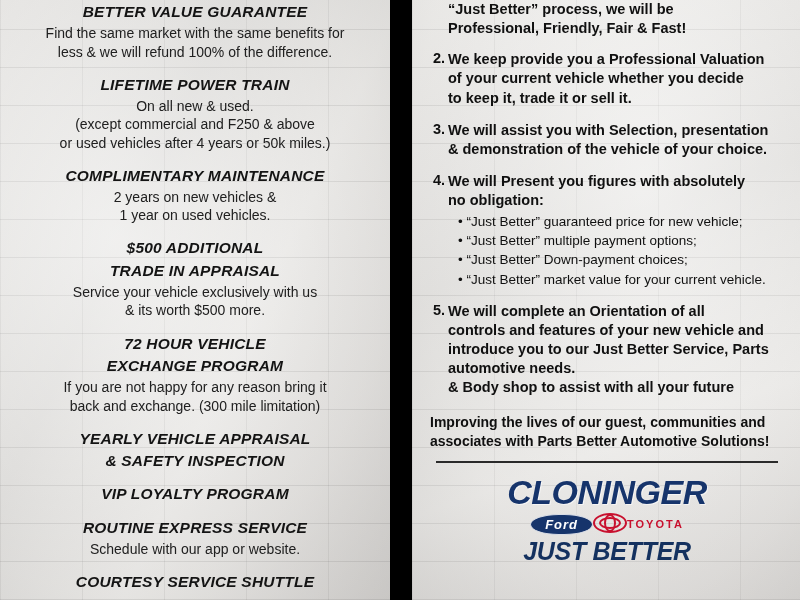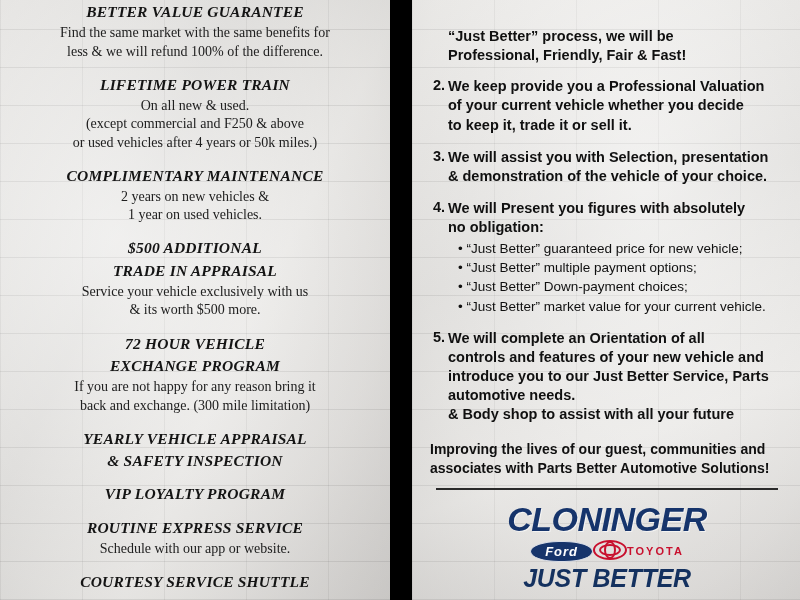--- a/index.html
+++ b/index.html
@@ -38,21 +38,20 @@
     position: absolute; inset: 0;
     background: radial-gradient(ellipse at 30% 40%, rgba(255,255,255,0.45), rgba(190,188,185,0.25) 70%, rgba(150,148,145,0.30) 100%);
     pointer-events: none;
   }
   .left-inner {
     position: relative;
     z-index: 2;
     padding-top: 2px;
     text-align: center;
     color: #1b1b1b;
-    font-family: Liberation Serif, serif;
   }
   .blk { margin-bottom: 14px; }
   .blk-title {
     font-style: italic;
     font-weight: bold;
     font-size: 15.5px;
     letter-spacing: 0.2px;
     line-height: 1.25;
     margin-bottom: 3px;
     color: #141414;
@@ -89,21 +88,20 @@
   .right-panel::before {
     content: "";
     position: absolute; inset: 0;
     background: radial-gradient(ellipse at 60% 30%, rgba(255,255,255,0.40), rgba(195,193,190,0.20) 70%, rgba(155,153,150,0.28) 100%);
     pointer-events: none;
   }
   .right-inner {
     position: relative; z-index: 2;
     color: #101010;
     padding-top: 0;
-    margin-top: 27px;
   }
   .item {
     display: flex;
     align-items: flex-start;
     margin-bottom: 13px;
   }
   .item-num {
     font-weight: bold;
     font-size: 14.5px;
     width: 15px;

